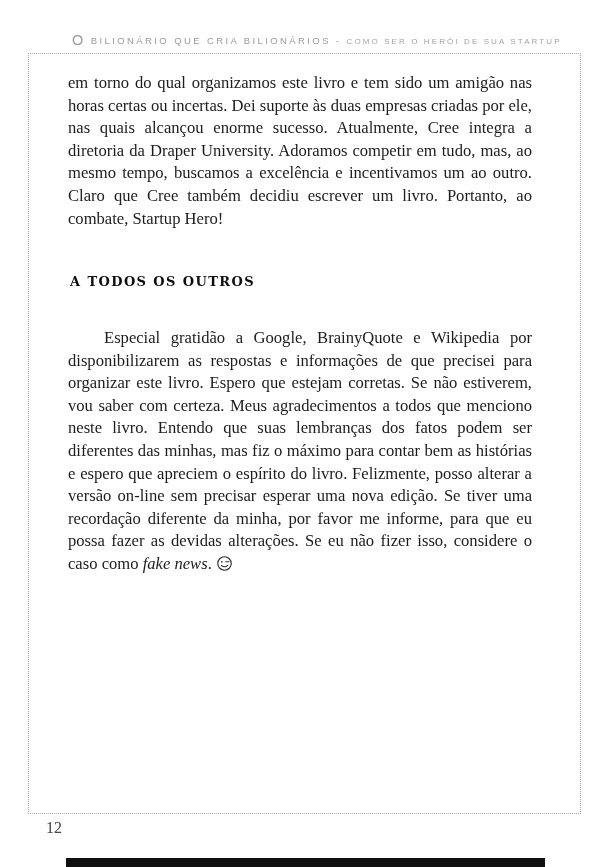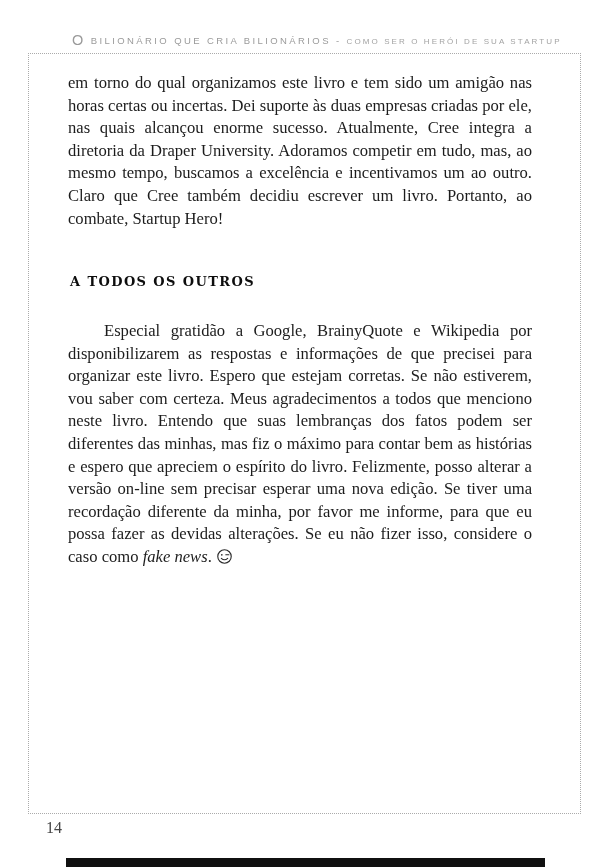--- a/index.html
+++ b/index.html
@@ -56,21 +56,21 @@
     position: absolute;
     left: 70px;
     top: 274px;
     color: #0d0d0d;
     font-family: "DejaVu Serif", serif;
     font-weight: bold;
     font-size: 13px;
     letter-spacing: 1.4px;
     white-space: nowrap;
   }
-  .para-2 { top: 320px; text-indent: 36px; }
+  .para-2 { top: 327px; text-indent: 36px; }
   .italic { font-style: italic; }
   .wink-icon {
     display: inline-block;
     width: 17px;
     height: 17px;
     vertical-align: -3px;
     margin-left: 4px;
   }
   .page-number {
     position: absolute;
@@ -102,17 +102,17 @@
 
   <h2 class="section-heading">A TODOS OS OUTROS</h2>
 
   <p class="body-text para-2"><span>Especial gratidão a Google, BrainyQuote e Wikipedia por disponibilizarem as respostas e informações de que precisei para organizar este livro. Espero que estejam corretas. Se não estiverem, vou saber com certeza. Meus agradecimentos a todos que menciono neste livro. Entendo que suas lembranças dos fatos podem ser diferentes das minhas, mas fiz o máximo para contar bem as histórias e espero que apreciem o espírito do livro. Felizmente, posso alterar a versão on-line sem precisar esperar uma nova edição. Se tiver uma recordação diferente da minha, por favor me informe, para que eu possa fazer as devidas alterações. Se eu não fizer isso, considere o caso como </span><span class="italic">fake news</span><span>.</span><svg class="wink-icon" viewBox="0 0 24 24" aria-hidden="true">
         <circle cx="12" cy="12" r="9.5" fill="none" stroke="#2a2a2a" stroke-width="1.6"></circle>
         <circle cx="8.2" cy="9.6" r="1.2" fill="#2a2a2a"></circle>
         <path d="M13.8 9.6 h4.4" stroke="#2a2a2a" stroke-width="1.5" fill="none" stroke-linecap="round"></path>
         <path d="M7.5 14.5 q4.5 4.2 9 0" stroke="#2a2a2a" stroke-width="1.5" fill="none" stroke-linecap="round"></path>
       </svg></p>
 
-  <div class="page-number">14</div>
+  <div class="page-number">12</div>
 
   <div class="bottom-black-bar"></div>
 
 </div>
 
 </body></html>

